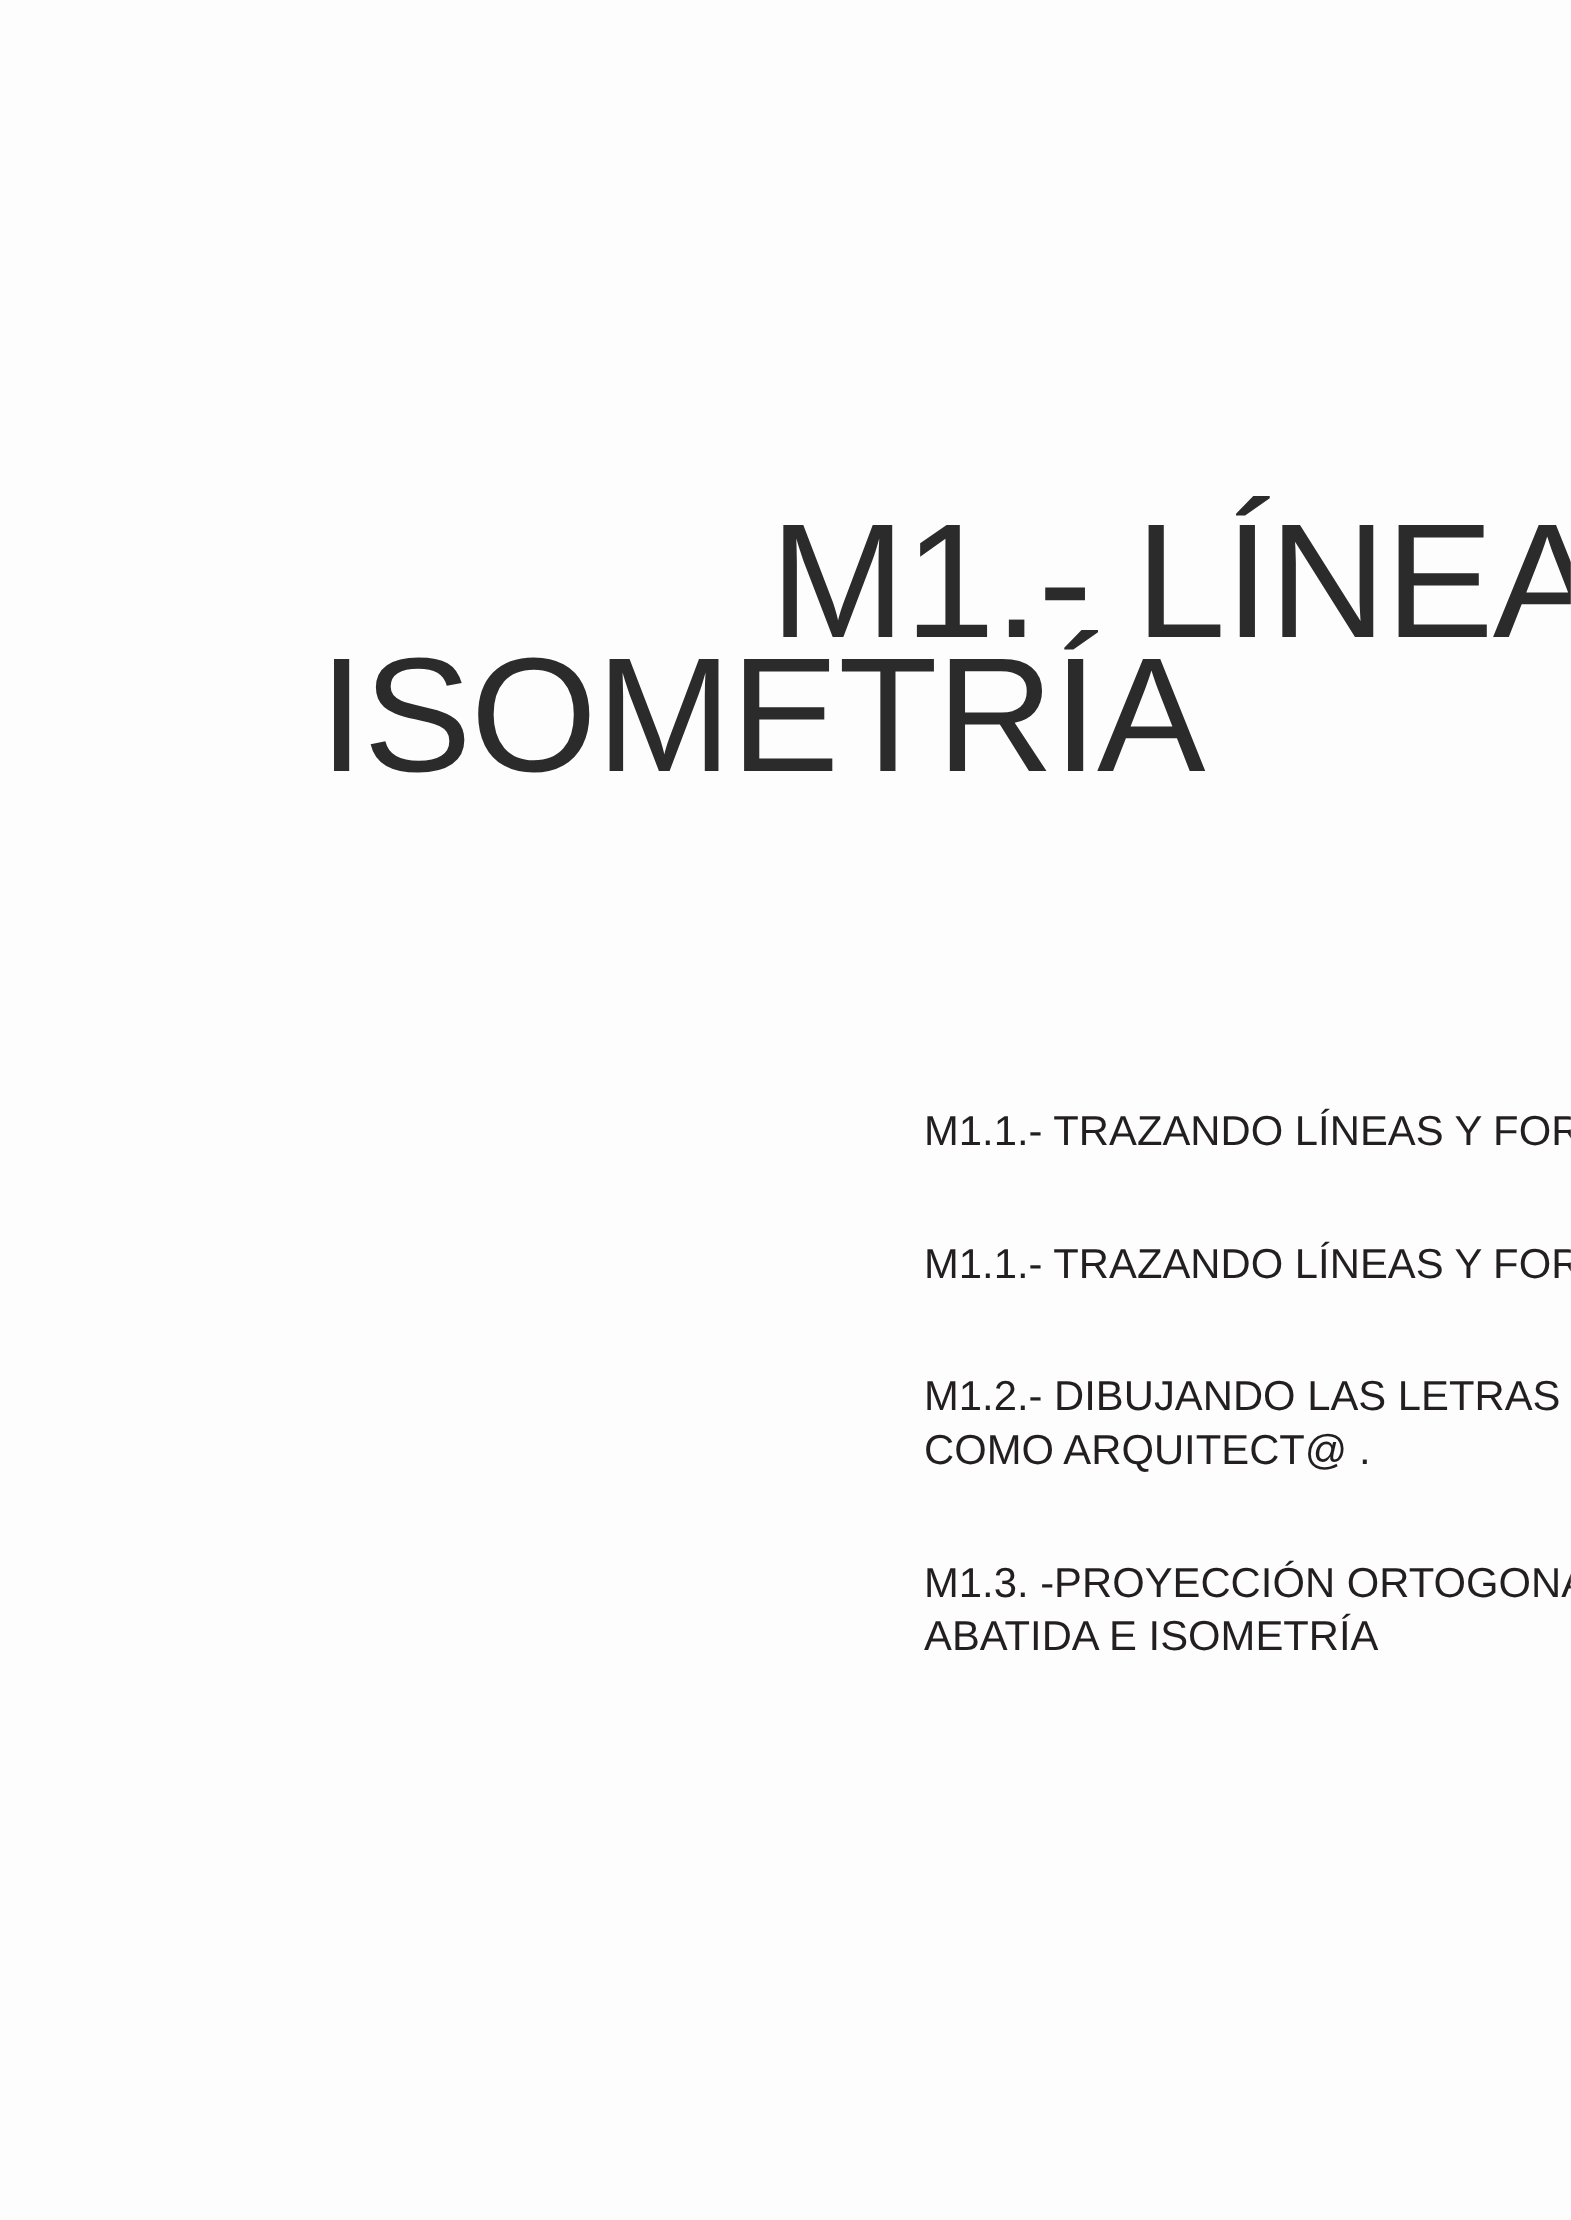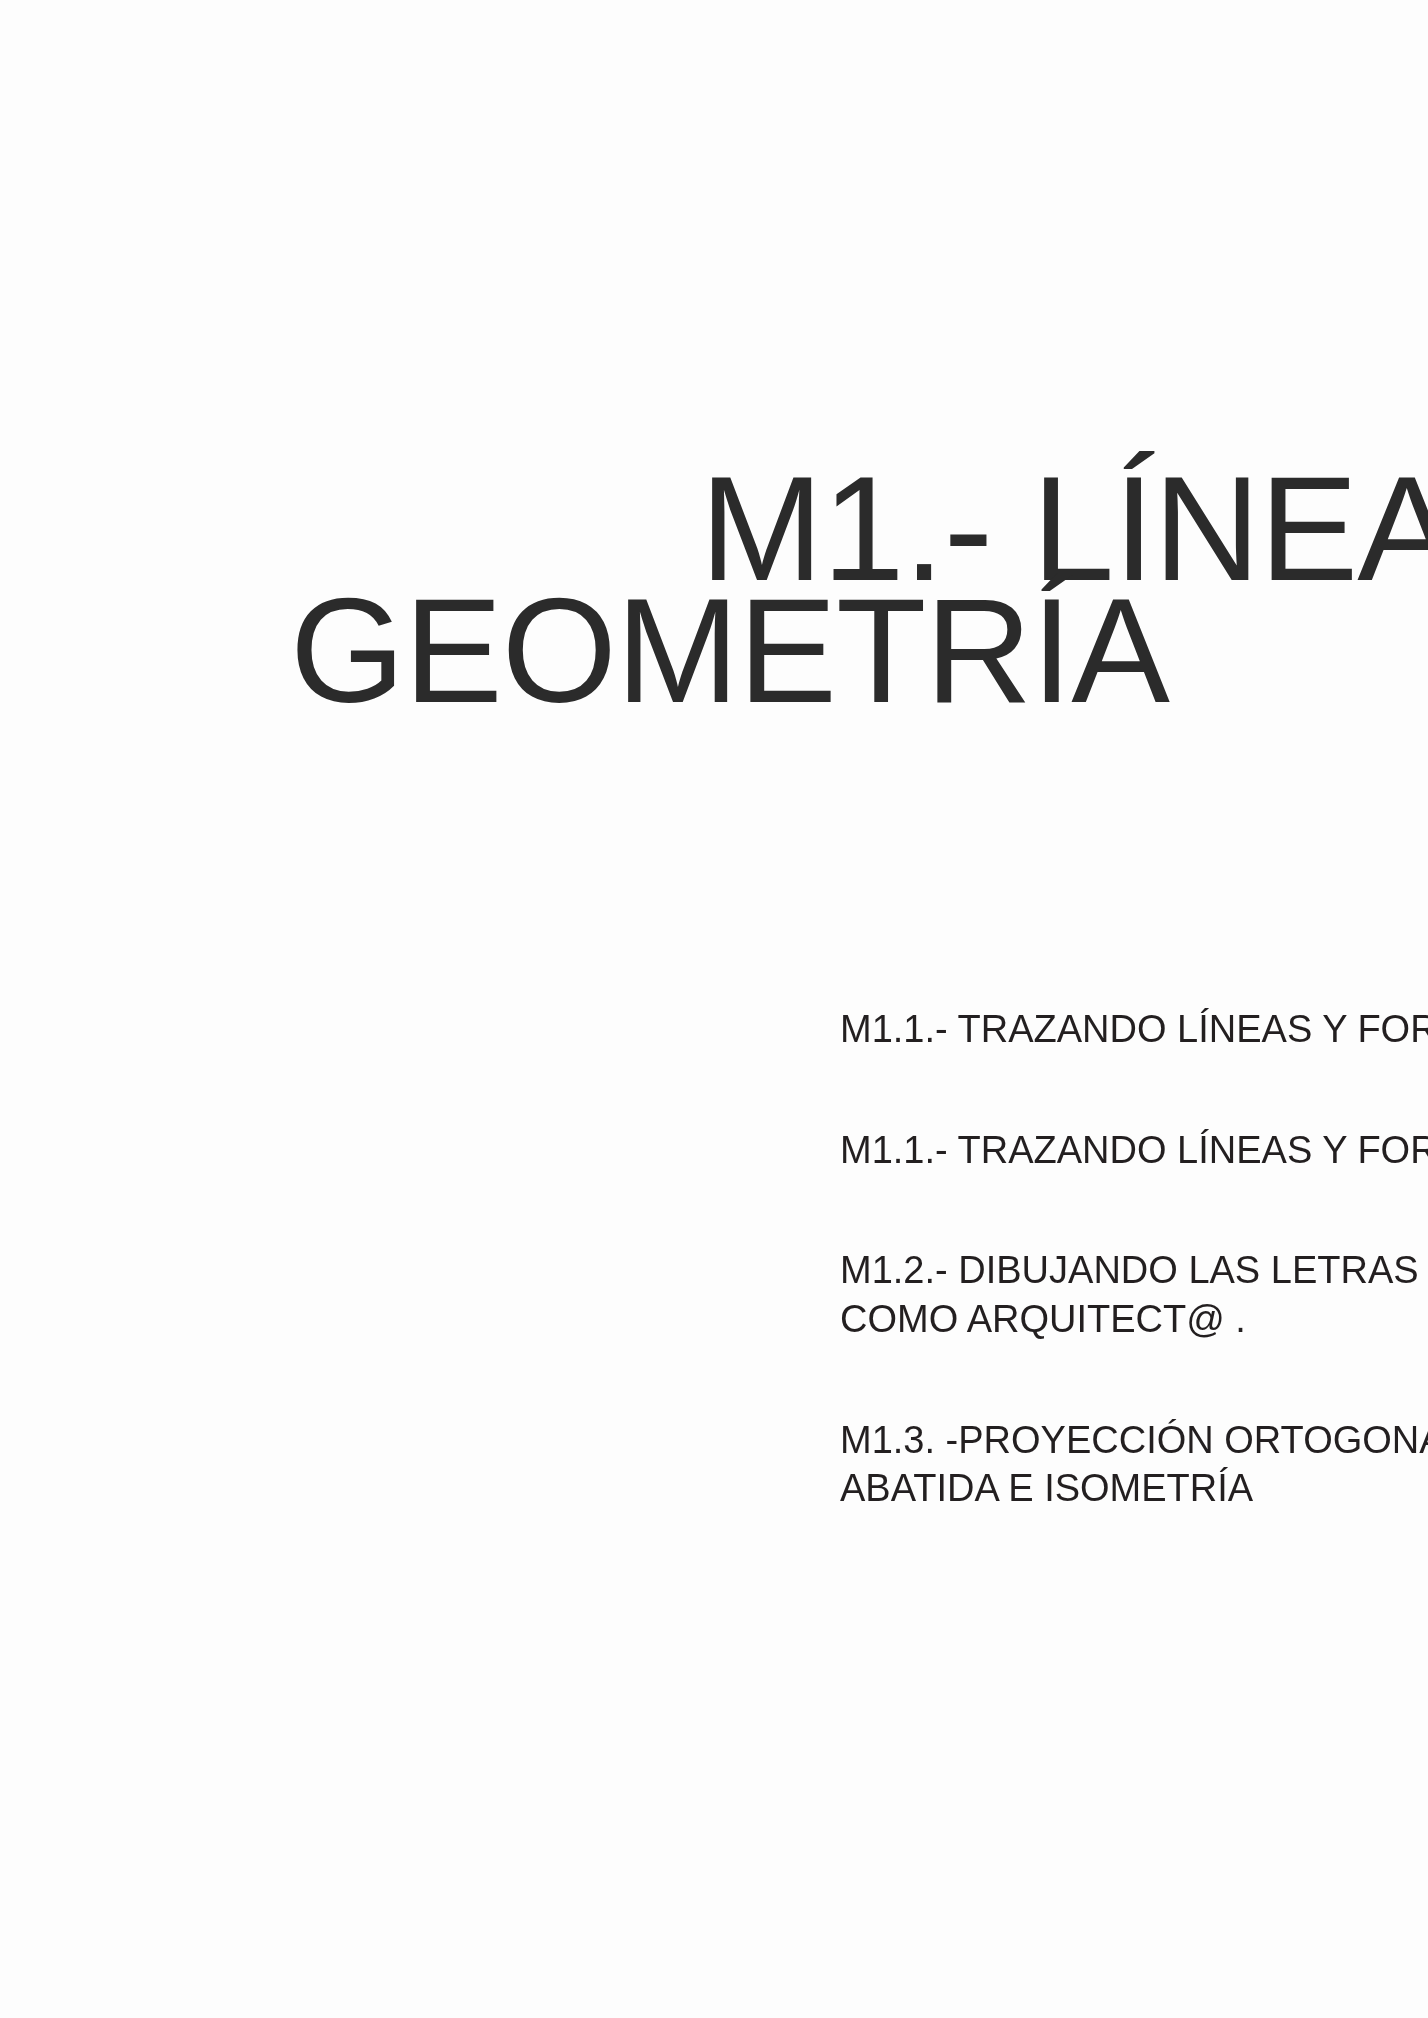--- a/index.html
+++ b/index.html
@@ -73,21 +73,21 @@
     white-space: nowrap;
   }
 </style>
 </head>
 <body>
 
 <div class="page">
 
   <div class="title-block">
     <div class="title-line-1">M1.- LÍNEA Y</div>
-    <div class="title-line-2">GEOMETRÍA</div>
+    <div class="title-line-2">ISOMETRÍA</div>
   </div>
 
   <div class="contents">
 
     <div class="content-item">
       <span class="line">M1.1.- TRAZANDO LÍNEAS Y FORMAS.</span>
     </div>
 
     <div class="content-item">
       <span class="line">M1.1.- TRAZANDO LÍNEAS Y FORMAS.</span>

